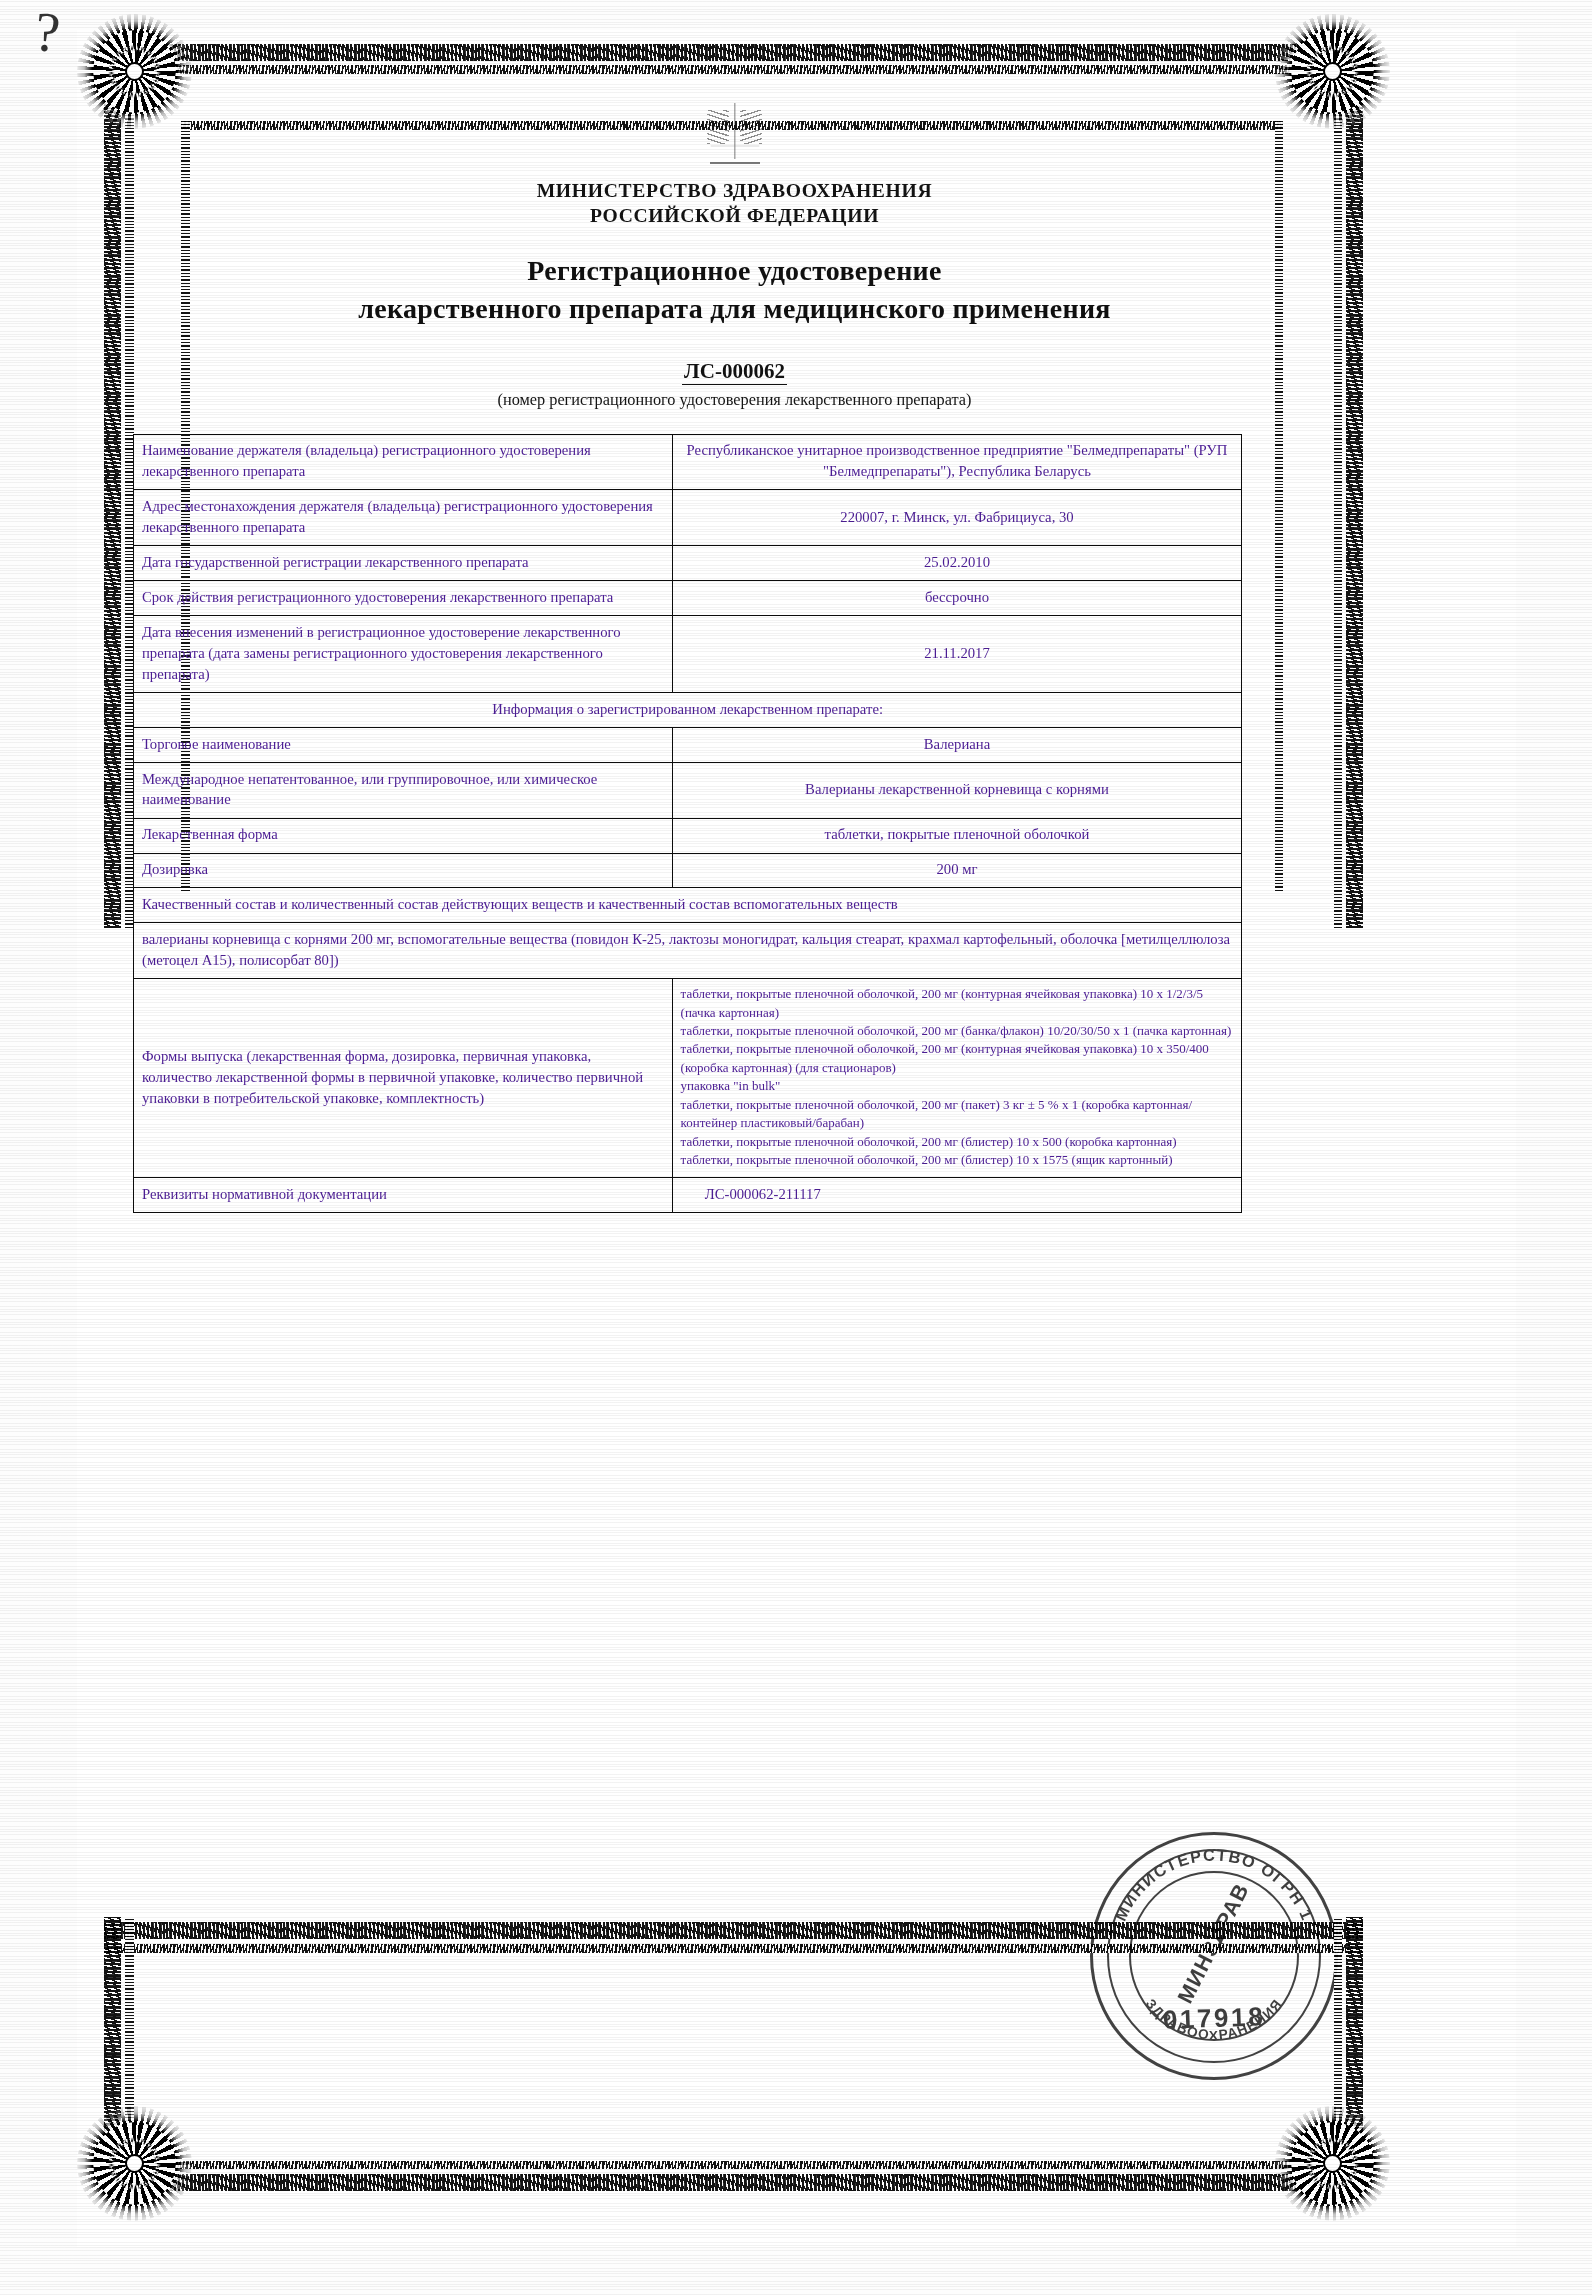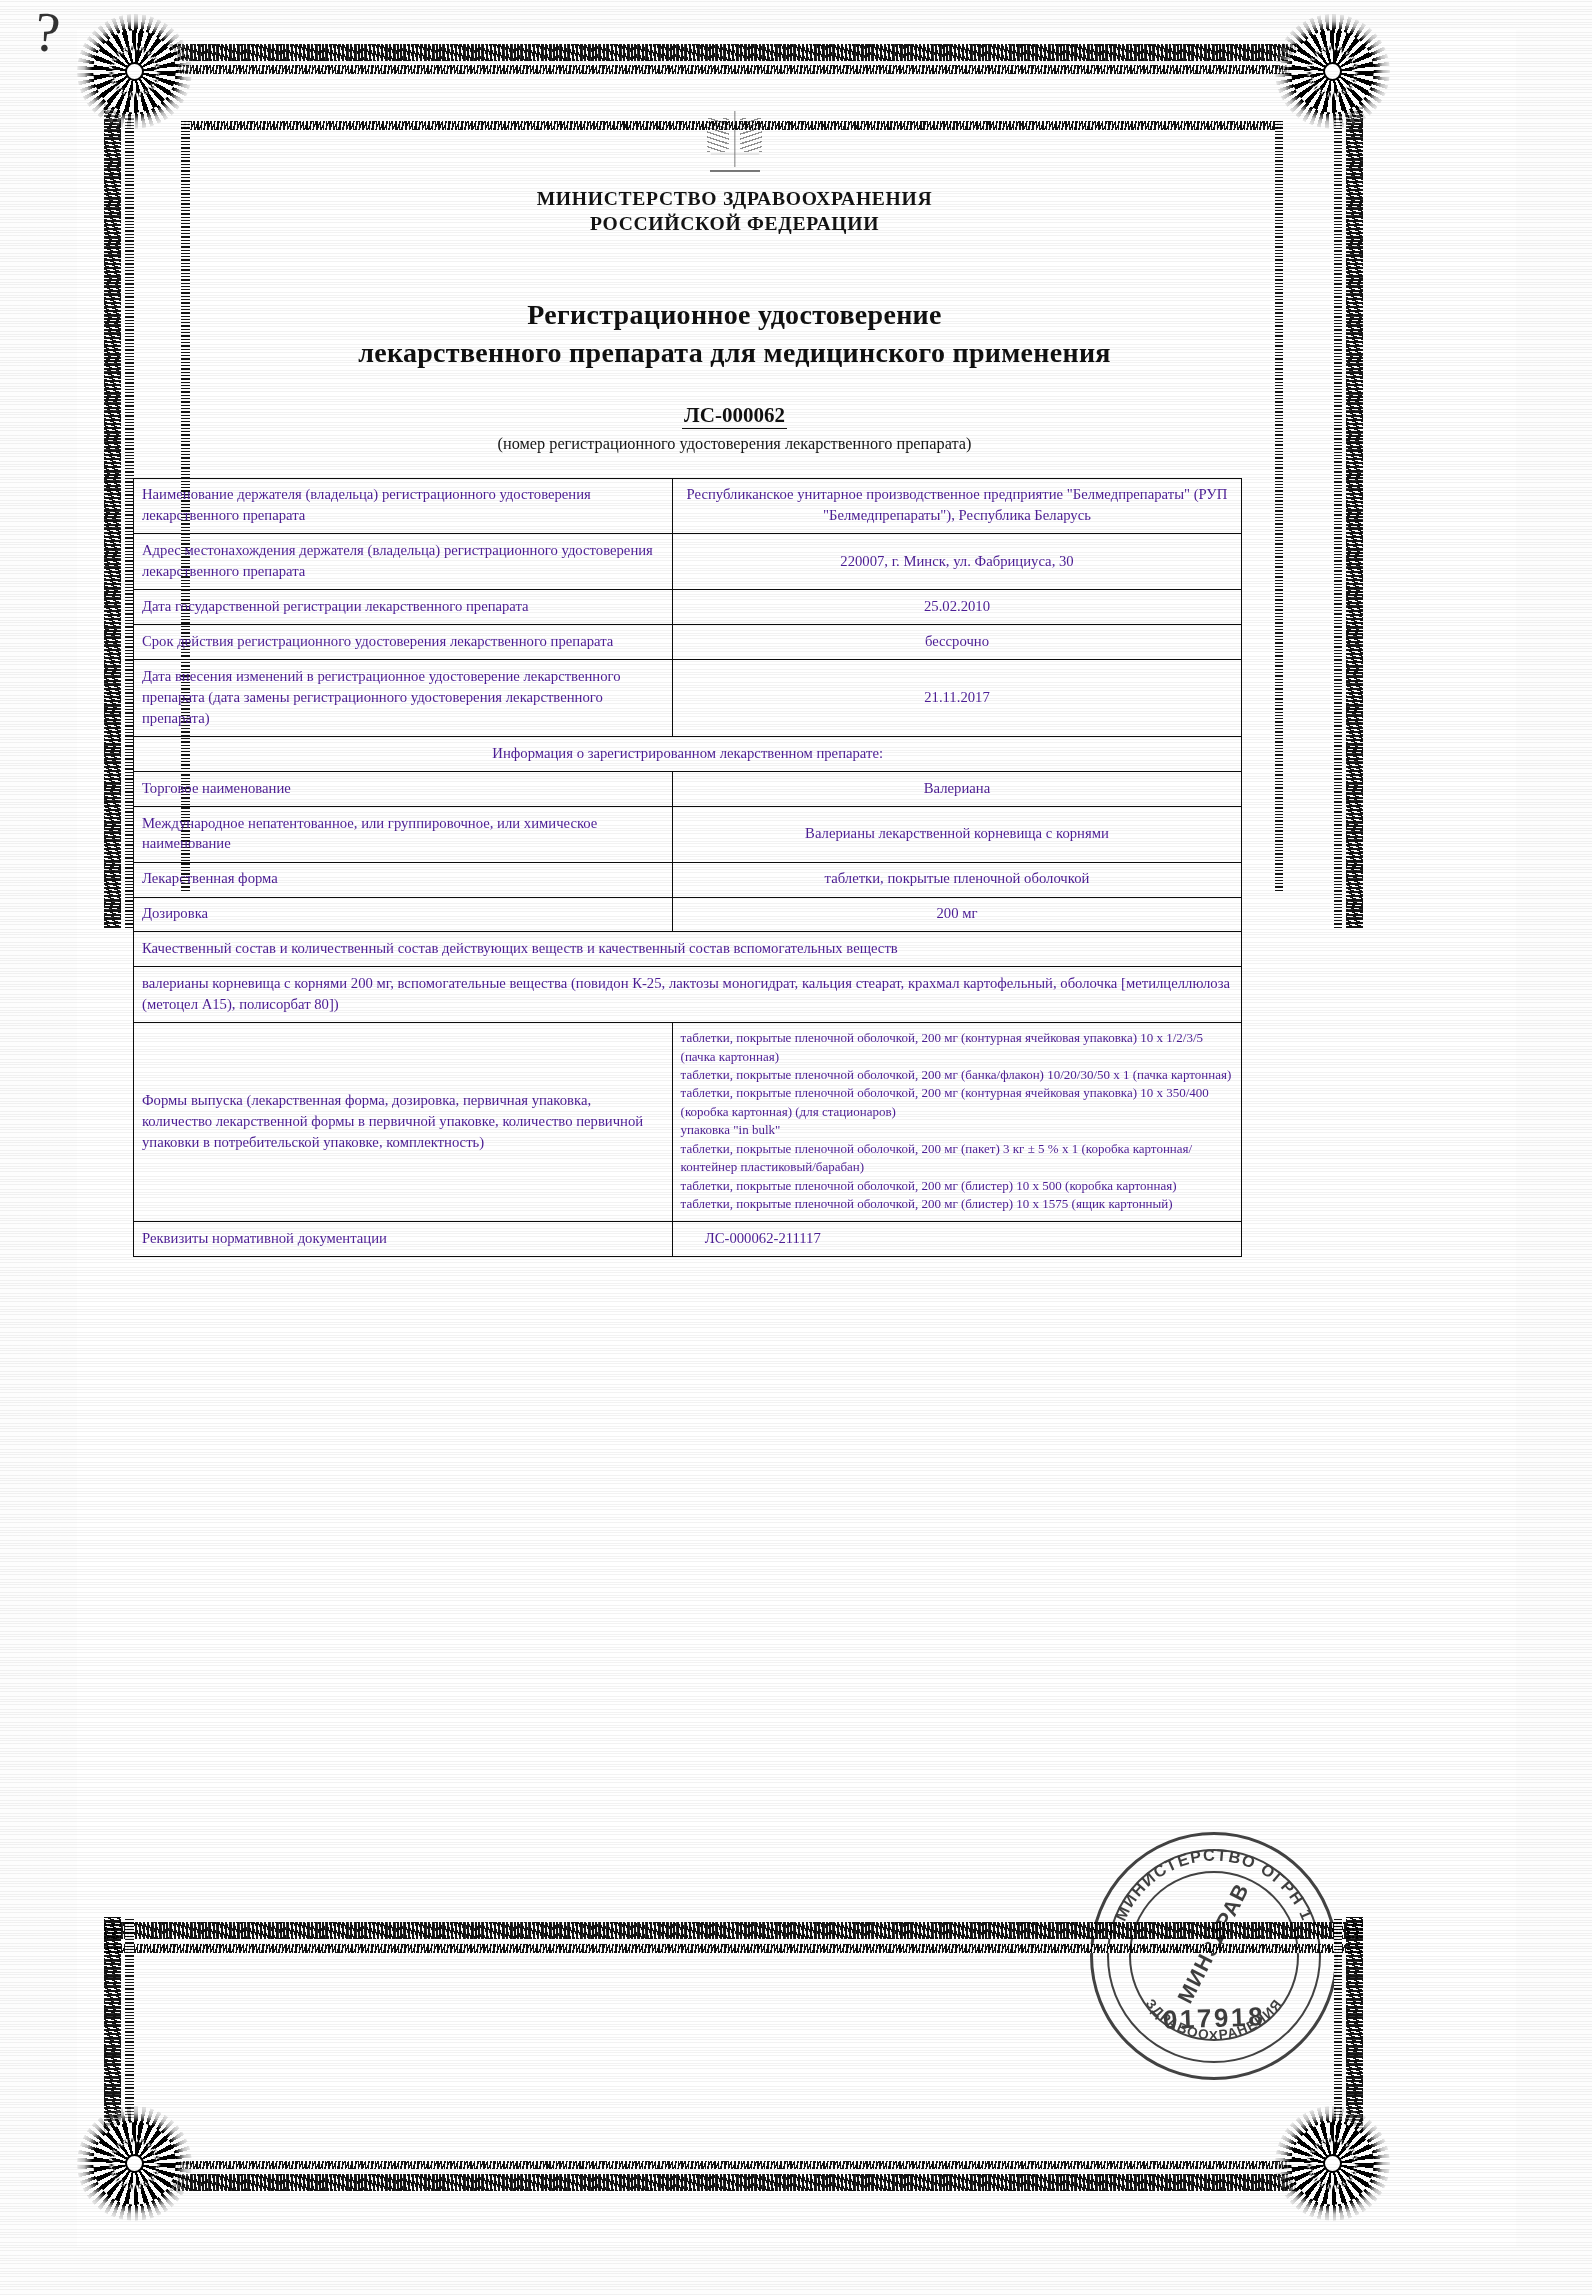--- a/index.html
+++ b/index.html
@@ -80,21 +80,21 @@
   }
   .rosette .r3{inset:35px;
     background:repeating-conic-gradient(from 10deg,#000 0deg 11deg,#fff 11deg 22deg);
     -webkit-mask-image:radial-gradient(circle,#000 62%,transparent 80%);
             mask-image:radial-gradient(circle,#000 62%,transparent 80%);
   }
   .rosette .r4{inset:48px;background:#fff;border:2px solid #000;}
 
   
   .content{
-    position:absolute;left:128px;top:68px;width:1213px;
+    position:absolute;left:128px;top:60px;width:1213px;
   }
 
   .emblem{
     width:60px;height:70px;margin:40px auto 7.8px;
     position:relative;opacity:.55;
   }
   .emblem:before{
     content:"";position:absolute;left:50%;top:2.6px;transform:translateX(-50%);
     width:1.3px;height:56px;background:#111;
   }
@@ -111,21 +111,21 @@
   .emblem .wing.r{right:2.6px;transform:scaleX(-1);}
 
   .ministry{
     text-align:center;font-size:19.6px;letter-spacing:0.7px;line-height:1.28;
     font-weight:700;color:#131313;
     font-family:"Liberation Serif","DejaVu Serif",serif;
     margin-top:3.9px;
   }
 
   .doc-title{
-    text-align:center;margin-top:60px;font-weight:700;
+    text-align:center;margin-top:24px;font-weight:700;
     font-size:28px;line-height:1.35;letter-spacing:0.3px;color:#101010;
   }
   .doc-title .l2{font-size:28px;}
 
   .reg-no{
     text-align:center;margin-top:31px;font-size:21px;font-weight:700;
     color:#111;
   }
   .reg-no span{border-bottom:1.3px solid #111;padding:0 2px 1.3px;}
   .reg-caption{

